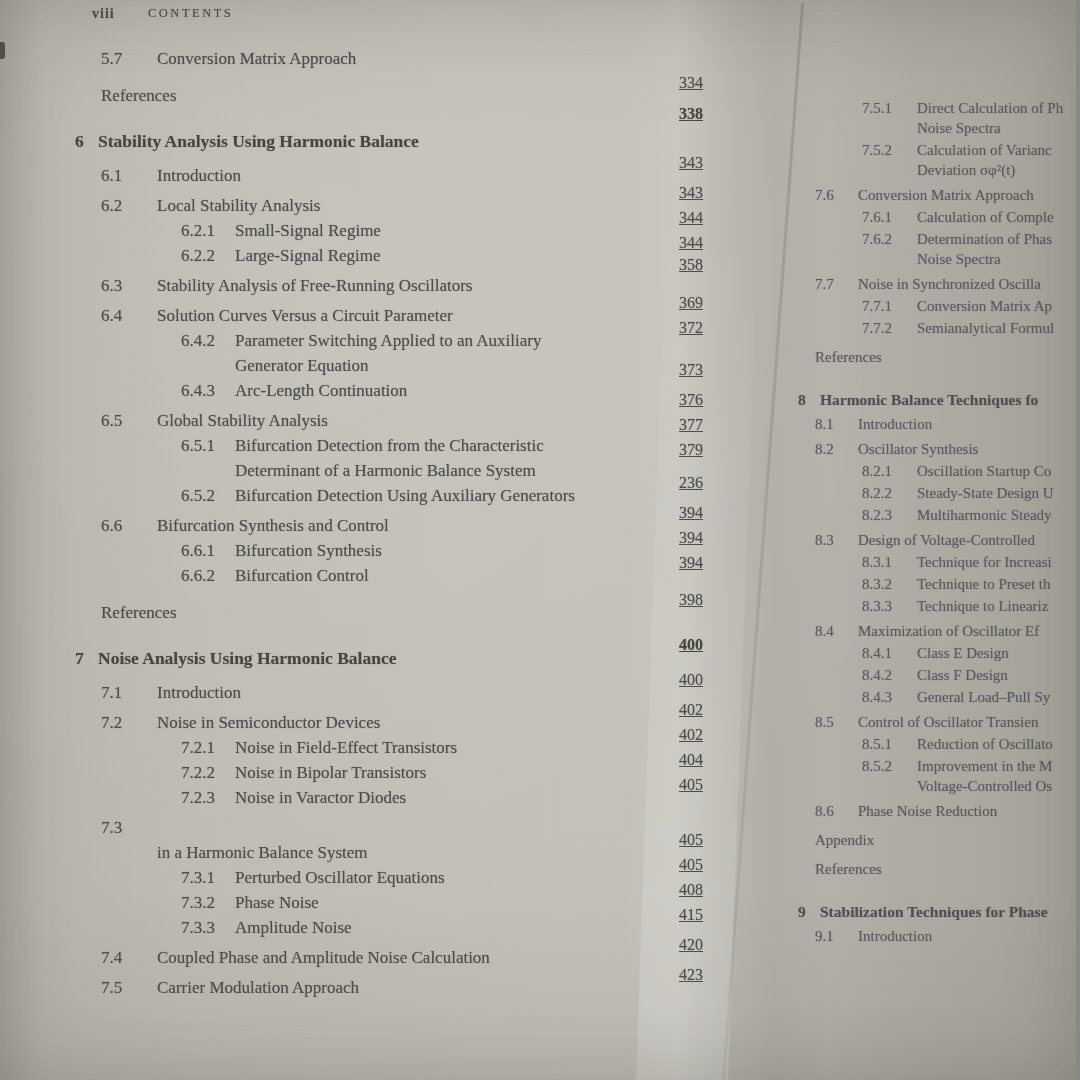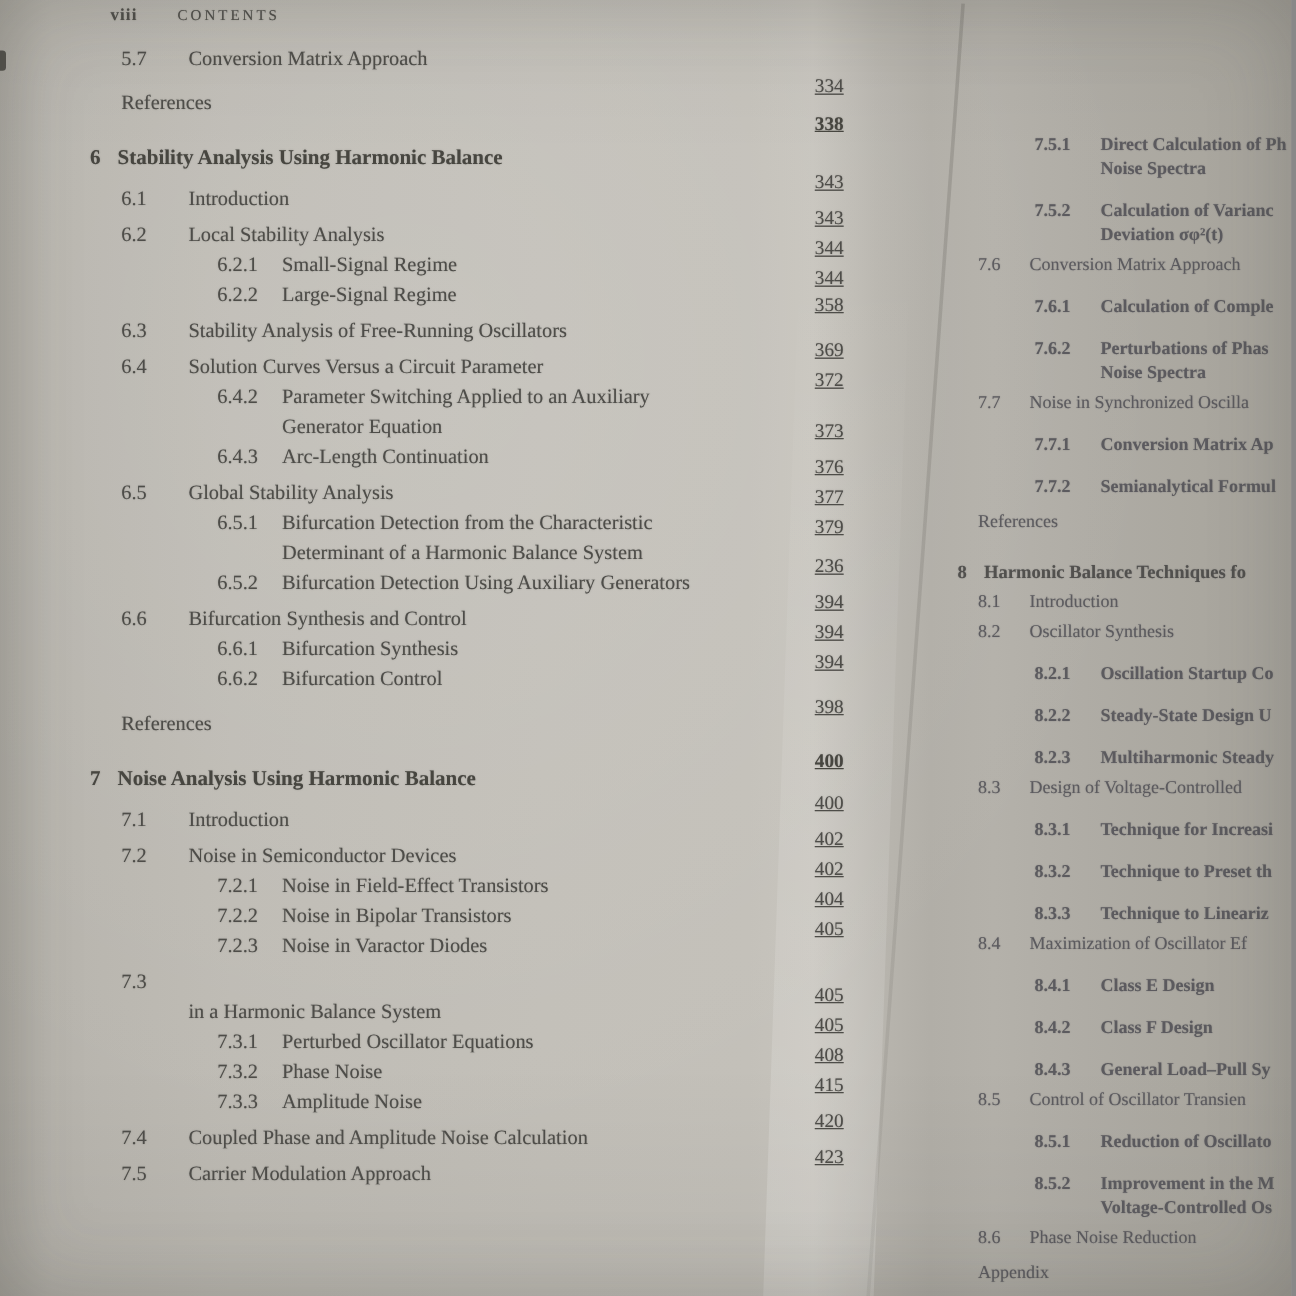--- a/index.html
+++ b/index.html
@@ -17,43 +17,43 @@
     transform:rotate(4.2deg);transform-origin:bottom left;}
   .gutter-light{position:absolute;left:636px;top:0;width:92px;height:1080px;
     background:linear-gradient(180deg, rgba(255,255,255,0) 20%, rgba(255,255,255,0.16) 90%);
     transform:rotate(2deg);transform-origin:bottom left;pointer-events:none;}
   .notch{position:absolute;left:0;top:42px;width:5px;height:17px;background:#53514c;border-radius:0 3px 3px 0;}
 
   .page-header{position:absolute;top:6px;left:0;width:700px;color:#4f4e4a;}
   .folio{position:absolute;left:92px;font-weight:bold;font-size:14px;letter-spacing:1px;text-shadow:0 0 1px rgba(79,78,74,0.55);}
   .contents-title{position:absolute;left:148px;font-size:12.5px;letter-spacing:2.5px;text-shadow:0 0 1px rgba(79,78,74,0.5);}
 
-  .left-page{position:absolute;left:0;top:0;width:745px;padding:18px 0 0 98px;box-sizing:border-box;
-    color:#4e4d49;font-size:17px;filter:blur(0.35px);margin-top:16px;}
+  .left-page{position:absolute;left:0;top:0;width:745px;padding:44px 0 0 98px;box-sizing:border-box;
+    color:#4e4d49;font-size:17px;filter:blur(0.35px);}
   .left-page .line{position:relative;height:25px;white-space:nowrap;}
   .left-page .l-chap .line{height:30px;}
   .l-chap{margin-top:20px;font-weight:bold;color:#474640;font-size:17.5px;}
   .l-sec{margin-top:5px;}
   .l-sub{margin-top:0;}
   .l-refs{margin-top:12px;}
   .left-page .num,.left-page .txt,.left-page .pg{position:absolute;top:0;text-shadow:0 0 1.1px rgba(78,77,73,0.5);}
   .l-chap .num{left:-23px;} .l-chap .txt{left:0;}
   .l-sec .num{left:3px;} .l-sec .txt{left:59px;}
   .l-sub .num{left:83px;} .l-sub .txt{left:137px;}
   .l-refs .txt{left:3px;}
   .left-page .pg{right:42px;font-size:16px;transform:translateY(-12px);text-decoration:underline;}
   .left-page .pg.high{transform:translateY(-20px);}
   .left-page .pg.xhigh{transform:translateY(-26px);}
 
   .right-page{position:absolute;left:798px;top:0;width:282px;padding-top:98px;box-sizing:border-box;
     color:#56555a;font-size:15px;filter:blur(0.5px);opacity:0.93;}
   .right-page .line{position:relative;height:20px;white-space:nowrap;}
   .r-chap{margin-top:22px;font-weight:bold;color:#4b4a48;font-size:15.5px;}
   .r-sec{margin-top:5px;}
-  .r-sub{margin-top:15px;font-weight:bold;}
+  .r-sub{margin-top:2px;}
   .r-refs{margin-top:9px;}
   .right-page .num,.right-page .txt{position:absolute;top:0;text-shadow:0 0 1.2px rgba(86,85,90,0.55);}
   .r-chap .num{left:0;} .r-chap .txt{left:22px;}
   .r-sec .num{left:17px;} .r-sec .txt{left:60px;}
   .r-sub .num{left:64px;} .r-sub .txt{left:119px;text-align:center;}
   .r-refs .txt{left:17px;}
 </style>
 </head>
 <body>
 
@@ -312,21 +312,21 @@
       </div>
       <div class="r-sub">
         <div class="line">
           <span class="num">7.6.1</span>
           <span class="txt">Calculation of Comple</span>
         </div>
       </div>
       <div class="r-sub">
         <div class="line">
           <span class="num">7.6.2</span>
-          <span class="txt">Perturbations of Phas</span>
+          <span class="txt">Determination of Phas</span>
         </div>
         <div class="line cont">
           <span class="txt">Noise Spectra</span>
         </div>
       </div>
       <div class="r-sec">
         <div class="line">
           <span class="num">7.7</span>
           <span class="txt">Noise in Synchronized Oscilla</span>
         </div>

